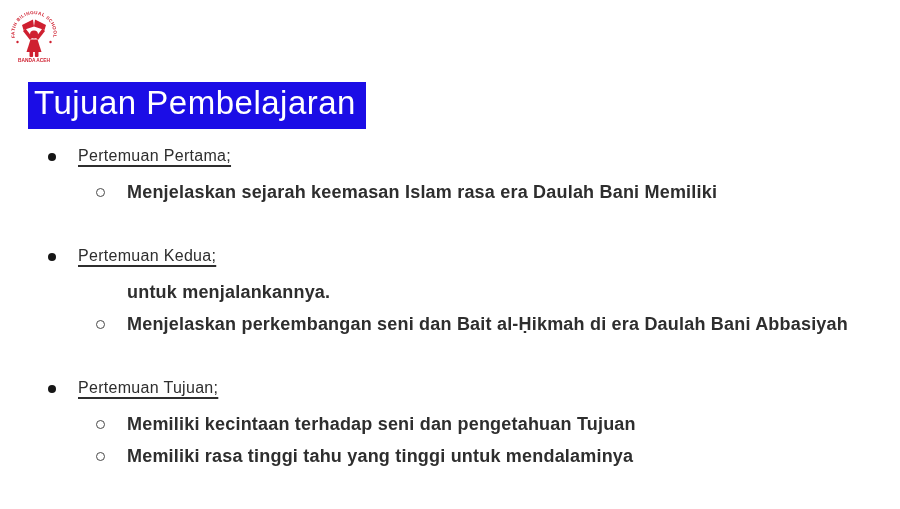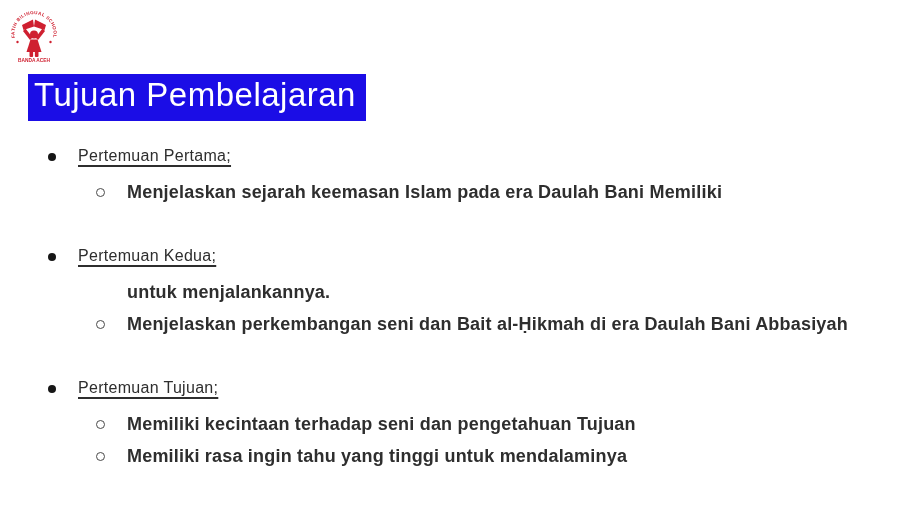--- a/index.html
+++ b/index.html
@@ -6,21 +6,21 @@
   body { width: 900px; height: 509px; }
   .slide {
     position: relative;
     width: 900px; height: 509px;
     background: var(--slide-bg, #ffffff);
     font-family: "Liberation Sans", "DejaVu Sans", sans-serif;
     color: var(--text-color, #2e2e2e);
     overflow: hidden;
   }
   .logo { position: absolute; left: 8px; top: 4px; width: 52px; height: 60px; }
-  .title-wrap { position: absolute; left: 28px; top: 74px; text-align: right; }
+  .title-wrap { position: absolute; left: 28px; top: 82px; text-align: right; }
   .title-highlight {
     display: inline-block;
     background: var(--accent, #1b0de6);
     color: var(--title-text, #ffffff);
     font-size: 33px;
     font-weight: 500;
     letter-spacing: 0.5px;
     line-height: 1.1;
     padding: 3px 10px 8px 6px;
     white-space: nowrap;
@@ -91,21 +91,21 @@
         <div class="row heading-row">
           <span class="heading-marker">
             <span class="dot"></span>
           </span>
           <span class="heading-text">Pertemuan Pertama;</span>
         </div>
         <div class="row item-row">
           <span class="item-marker">
             <span class="circle"></span>
           </span>
-          <span class="item-text"><span class="seg">Menjelaskan </span><span class="seg bold">sejarah keemasan Islam</span><span class="seg"> pada era </span><span class="seg bold">Daulah Bani Memiliki</span></span>
+          <span class="item-text"><span class="seg">Menjelaskan </span><span class="seg bold">sejarah keemasan Islam</span><span class="seg"> rasa era </span><span class="seg bold">Daulah Bani Memiliki</span></span>
         </div>
       </div>
       <div class="section">
         <div class="row heading-row">
           <span class="heading-marker">
             <span class="dot"></span>
           </span>
           <span class="heading-text">Pertemuan Kedua;</span>
         </div>
         <div class="row item-row">
@@ -129,18 +129,18 @@
         <div class="row item-row">
           <span class="item-marker">
             <span class="circle"></span>
           </span>
           <span class="item-text"><span class="seg">Memiliki kecintaan terhadap </span><span class="seg bold">seni dan pengetahuan Tujuan</span></span>
         </div>
         <div class="row item-row">
           <span class="item-marker">
             <span class="circle"></span>
           </span>
-          <span class="item-text"><span class="seg">Memiliki </span><span class="seg bold">rasa ingin tahu</span><span class="seg"> yang tinggi untuk mendalaminya</span></span>
+          <span class="item-text"><span class="seg">Memiliki </span><span class="seg bold">rasa tinggi tahu</span><span class="seg"> yang tinggi untuk mendalaminya</span></span>
         </div>
       </div>
     </div>
 
 </div>
 
 </body></html>

